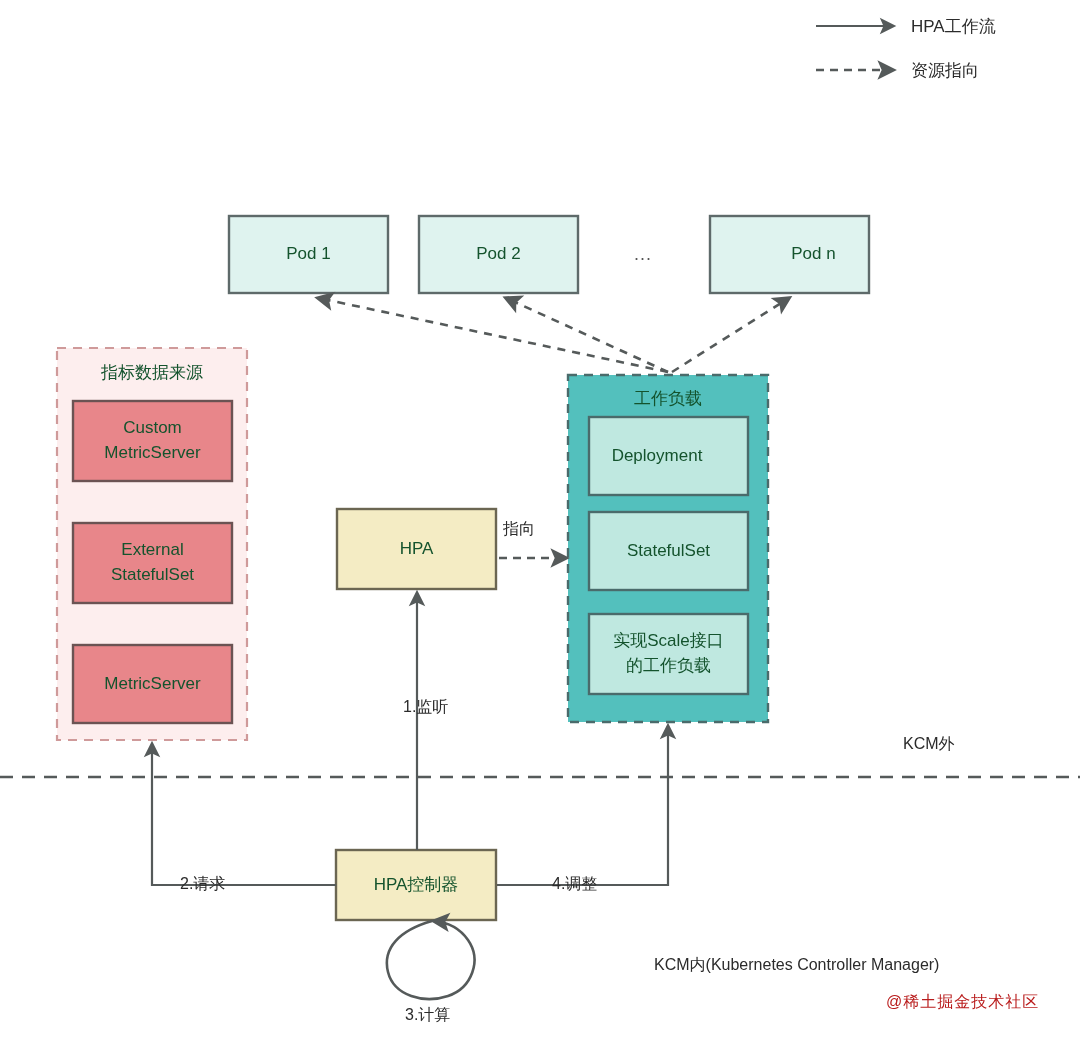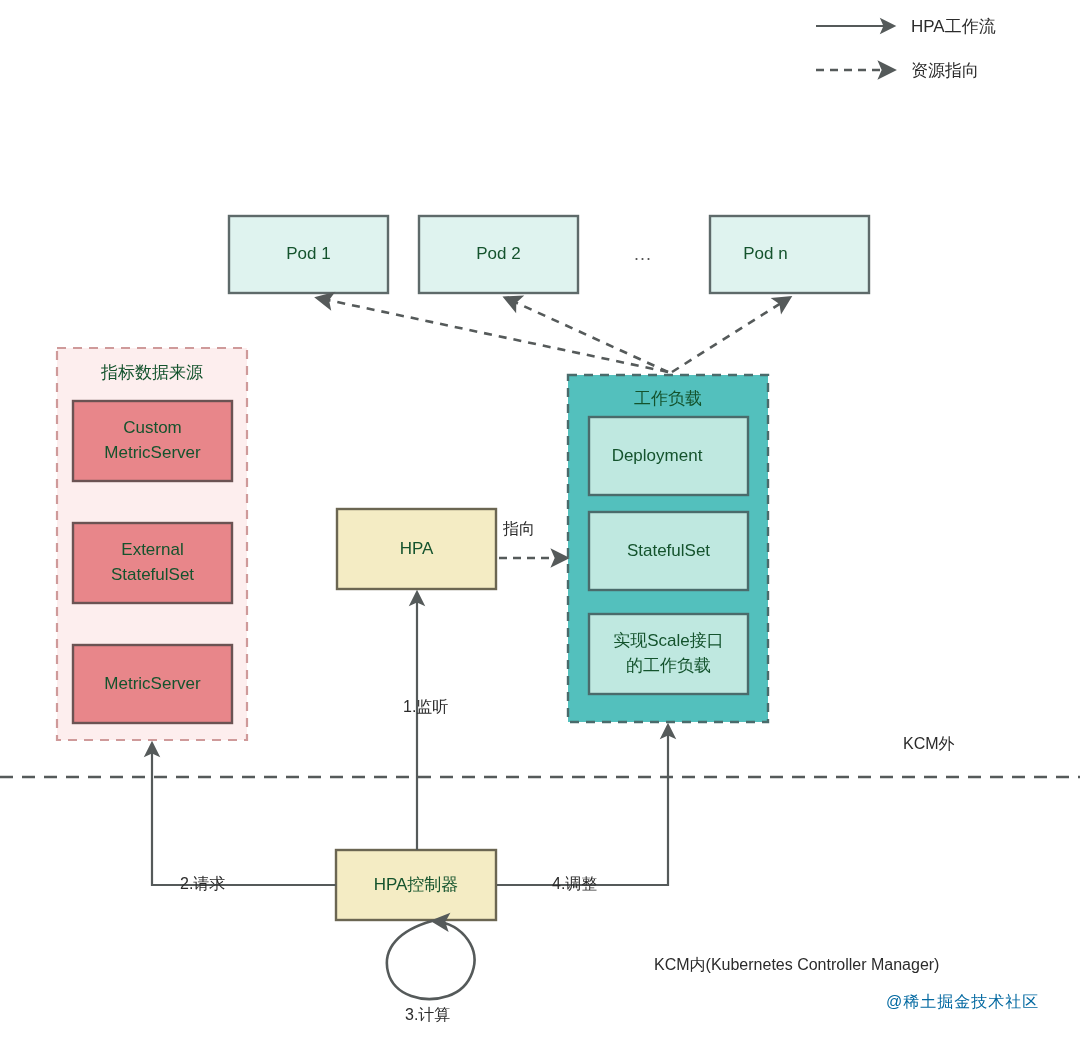--- a/index.html
+++ b/index.html
@@ -21,21 +21,21 @@
     line-height:1.45;
     white-space:pre-line;
   }
   .t17{font-size:17px;}
   .t16{font-size:16px;}
 
   .free-label{
     position:absolute;color:#2b2b2b;
   }
   .wm{
-    position:absolute;color:#0369a1;font-size:16px;letter-spacing:1px;
+    position:absolute;color:#b91c1c;font-size:16px;letter-spacing:1px;
   }
   .dots{
     position:absolute;color:#555;font-size:18px;letter-spacing:1px;
   }
 </style>
 </head>
 <body>
 
 <div id="canvas">
 
@@ -104,21 +104,21 @@
     </g>
 
     <line x1="0" y1="777" x2="1080" y2="777" stroke="#555a5a" stroke-width="2.4" stroke-dasharray="13 9"></line>
   </svg>
 
   <div class="free-label t17" style="left:911px;top:15px;">HPA工作流</div>
   <div class="free-label t17" style="left:911px;top:59px;">资源指向</div>
 
   <div class="node-label t17" style="left:229px;top:216px;width:159px;height:77px;">Pod 1</div>
   <div class="node-label t17" style="left:419px;top:216px;width:159px;height:77px;">Pod 2</div>
-  <div class="node-label t17" style="left:686px;top:216px;width:159px;height:77px;">Pod n</div>
+  <div class="node-label t17" style="left:734px;top:216px;width:159px;height:77px;">Pod n</div>
   <div class="dots" style="left:634px;top:244px;">...</div>
 
   <div class="node-label t17" style="left:57px;top:356px;width:190px;height:34px;">指标数据来源</div>
   <div class="node-label t17" style="left:73px;top:401px;width:159px;height:80px;">Custom
 MetricServer</div>
   <div class="node-label t17" style="left:73px;top:523px;width:159px;height:80px;">External
 StatefulSet</div>
   <div class="node-label t17" style="left:73px;top:645px;width:159px;height:78px;">MetricServer</div>
 
   <div class="node-label t17" style="left:568px;top:383px;width:200px;height:32px;">工作负载</div>

